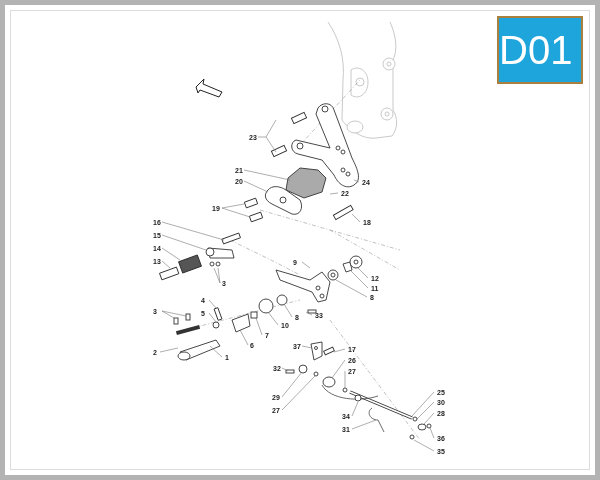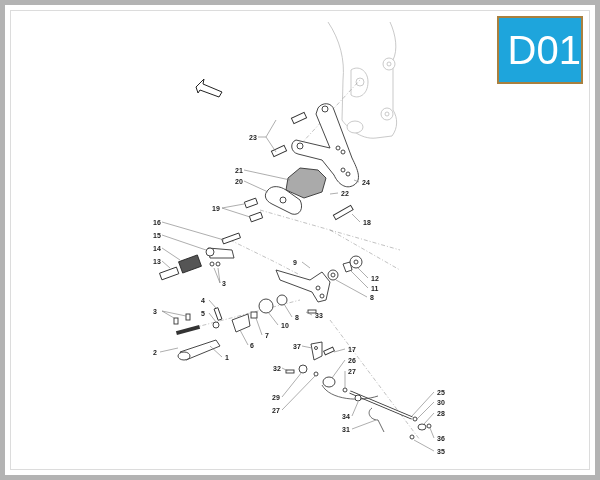--- a/index.html
+++ b/index.html
@@ -11,21 +11,21 @@
     border-right: 5px solid #b3b3b3; border-bottom: 5px solid #b3b3b3;
     background: #ffffff;
   }
   .inner-edge {
     position: absolute; left: 5px; top: 5px; right: 5px; bottom: 5px;
     border: 1px solid #dcdcdc; box-sizing: border-box; pointer-events: none;
   }
   .badge {
     position: absolute; left: 497px; top: 16px; width: 86px; height: 68px;
     box-sizing: border-box; background: #1ea5dc; border: 2px solid #a9803f;
-    color: #ffffff; font-size: 40px; line-height: 64px; text-align: right;
+    color: #ffffff; font-size: 40px; line-height: 64px; text-align: left;
     letter-spacing: 0px; font-family: "Liberation Sans", sans-serif;
   }
   svg.diagram { position: absolute; left: 0; top: 0; }
   .lbl { font-family: "Liberation Sans", sans-serif; font-size: 7px; font-weight: bold; fill: #222; }
   .ld { stroke: #777; stroke-width: 0.6; fill: none; }
   .dash { stroke: #999; stroke-width: 0.6; stroke-dasharray: 4 2 1 2; fill: none; }
   .part { stroke: #333; stroke-width: 0.9; fill: #fff; }
   .ghost { stroke: #bbb; stroke-width: 0.8; fill: #fff; }
 </style>
 </head>

